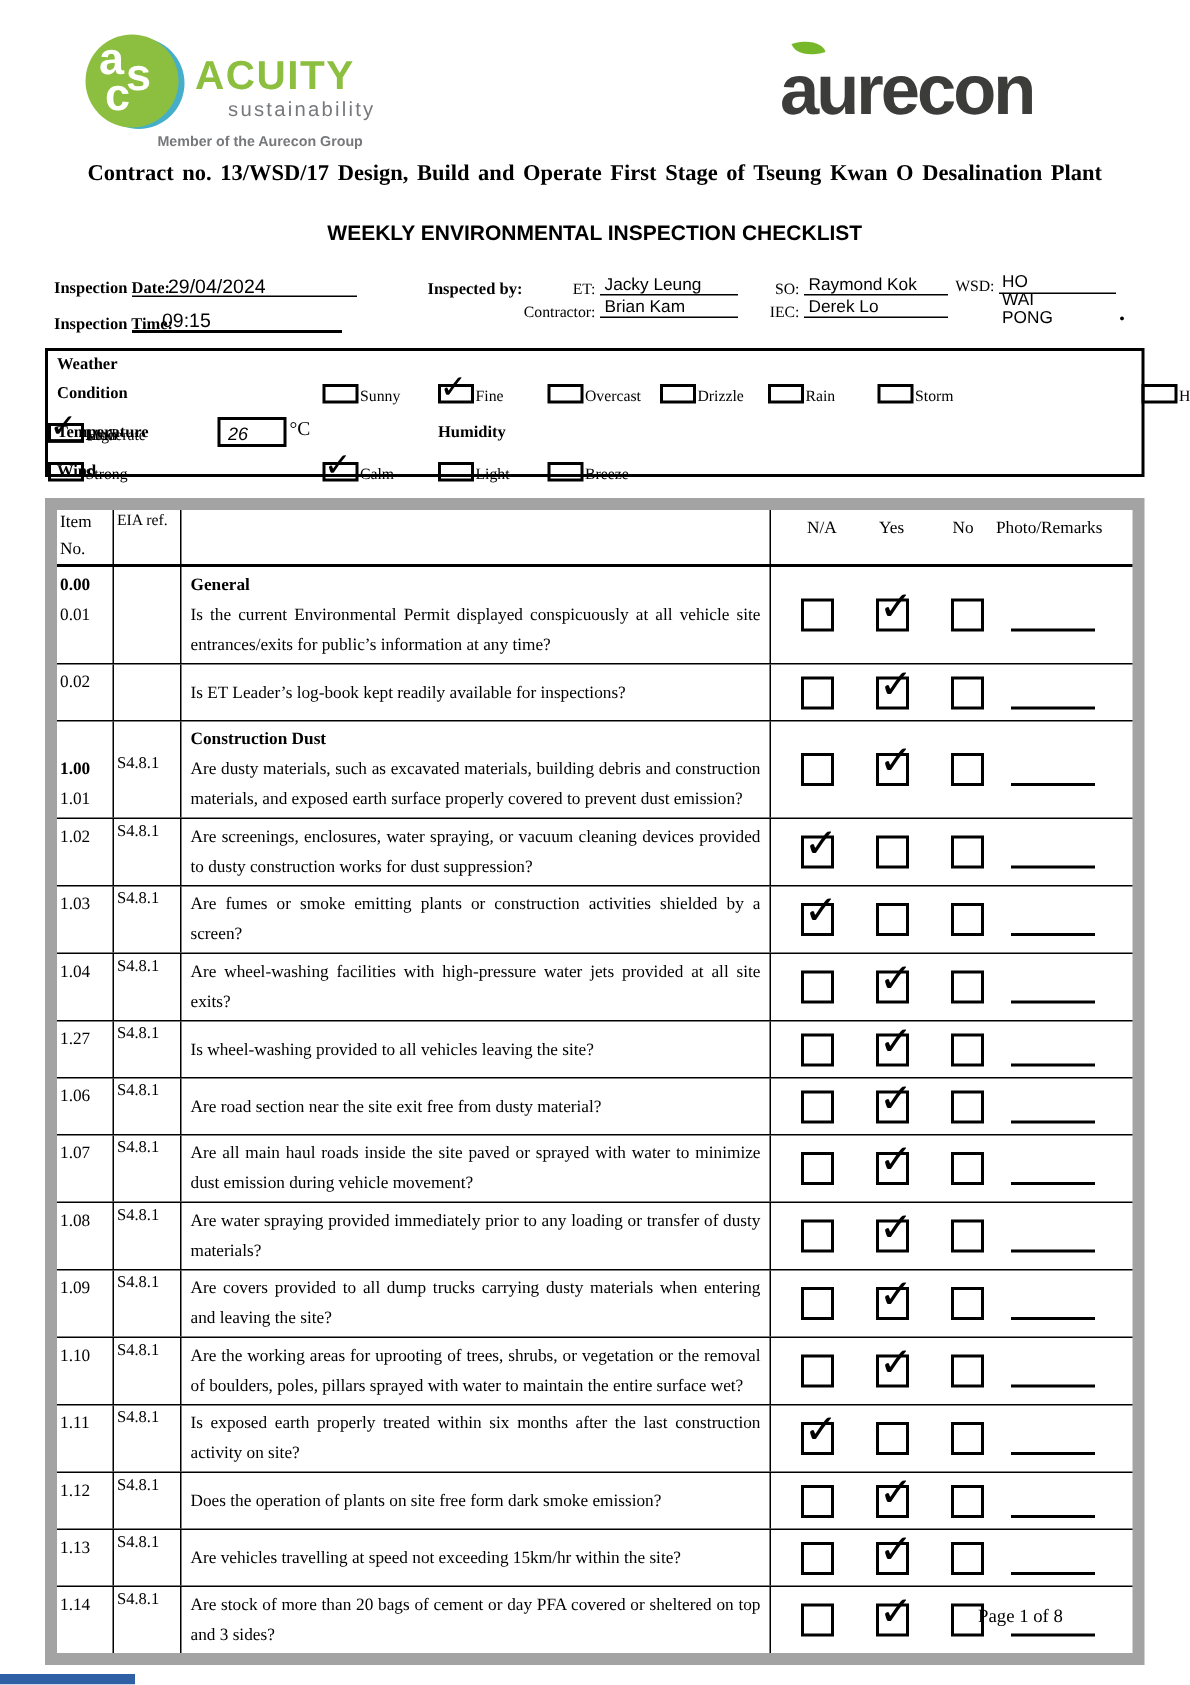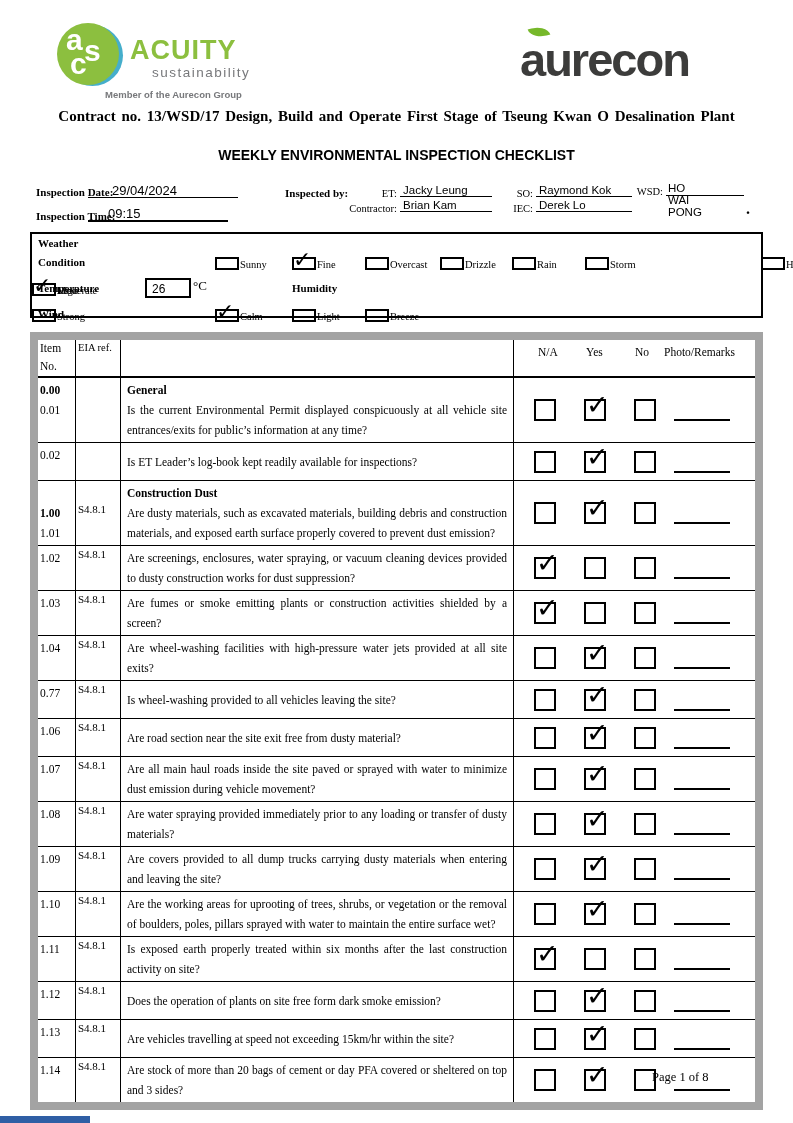--- a/index.html
+++ b/index.html
@@ -68,21 +68,21 @@
   .wmark{position:absolute; left:-1px; top:-10px; font-family:"DejaVu Sans",sans-serif; font-weight:bold; font-size:22px; line-height:1;}
   .w-lbl{font-size:10.5px; margin-left:1px;margin-top:47px;}
   .w-row-cond .w-opt:nth-of-type(1){left:113px}.w-row-cond .w-opt:nth-of-type(2){left:183px}
   .w-row-cond .w-opt:nth-of-type(3){left:260px}.w-row-cond .w-opt:nth-of-type(4){left:333px}
   .w-row-cond .w-opt:nth-of-type(5){left:408px}.w-row-cond .w-opt:nth-of-type(6){left:480px}
   .w-row-cond .w-opt:nth-of-type(7){left:553px}
   .w-row-wind .w-opt:nth-of-type(1){left:113px}.w-row-wind .w-opt:nth-of-type(2){left:183px}
   .w-row-wind .w-opt:nth-of-type(3){left:260px}.w-row-wind .w-opt:nth-of-type(4){left:333px}
   .hum-opts .w-opt:nth-of-type(1){left:333px}.hum-opts .w-opt:nth-of-type(2){left:408px}
   .hum-opts .w-opt:nth-of-type(3){left:480px}
-  .temp-box{position:absolute; left:113px; top:1px; width:46px; height:20px; border:2px solid #000; font-family:"Liberation Sans",sans-serif; font-size:12px; padding:2px 0 0 5px;}
+  .temp-box{position:absolute; left:113px; top:1px; width:46px; height:20px; border:2px solid #000; font-family:"Liberation Sans",sans-serif; font-size:12px; padding:2px 0 0 5px;font-style:italic;}
   .temp-unit{position:absolute; left:161px; top:1px; font-size:13px;}
   .w-humlbl{position:absolute; left:260px; top:5px;}
 
   
   .tbl{position:absolute; left:30px; top:332px; width:733px; border:8px solid #a3a3a3;}
   .t-head{display:flex; height:38px; border-bottom:2px solid #000;}
   .t-row{display:flex; min-height:38px; border-bottom:1.5px solid #000;}
   .rows div.t-row:last-of-type{border-bottom:none;}
   .c-item{width:38px; border-right:1.5px solid #000; padding:2px 2px; font-size:11.5px;}
   .c-eia{width:45px; border-right:1.5px solid #000; padding:2px 2px; font-size:11px;}
@@ -401,21 +401,21 @@
             </span>
             <span class="cb cb-no">
               <span class="mark"></span>
             </span>
             <span class="remark-line"></span>
           </div>
         </div>
 
         <div class="t-row">
           <div class="c-item">
-            <span class="it-top">0.77</span>
+            <span class="it-top">1.27</span>
             <span class="it-bottom"></span>
           </div>
           <div class="c-eia">S4.8.1</div>
           <div class="c-q">
             <div class="q-section"></div>
             <div class="q-text">Is wheel-washing provided to all vehicles leaving the site?</div>
           </div>
           <div class="c-ans">
             <span class="cb cb-na">
               <span class="mark"></span>

